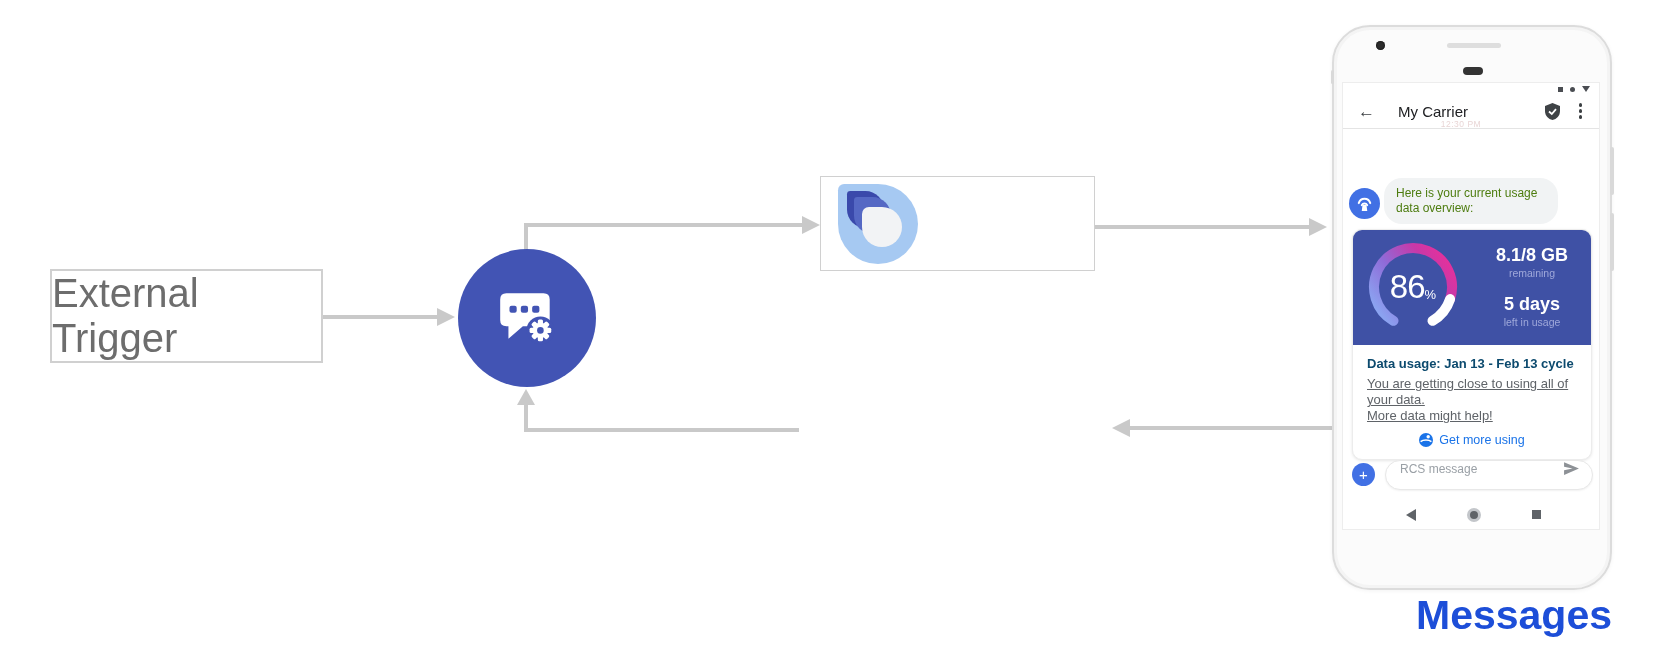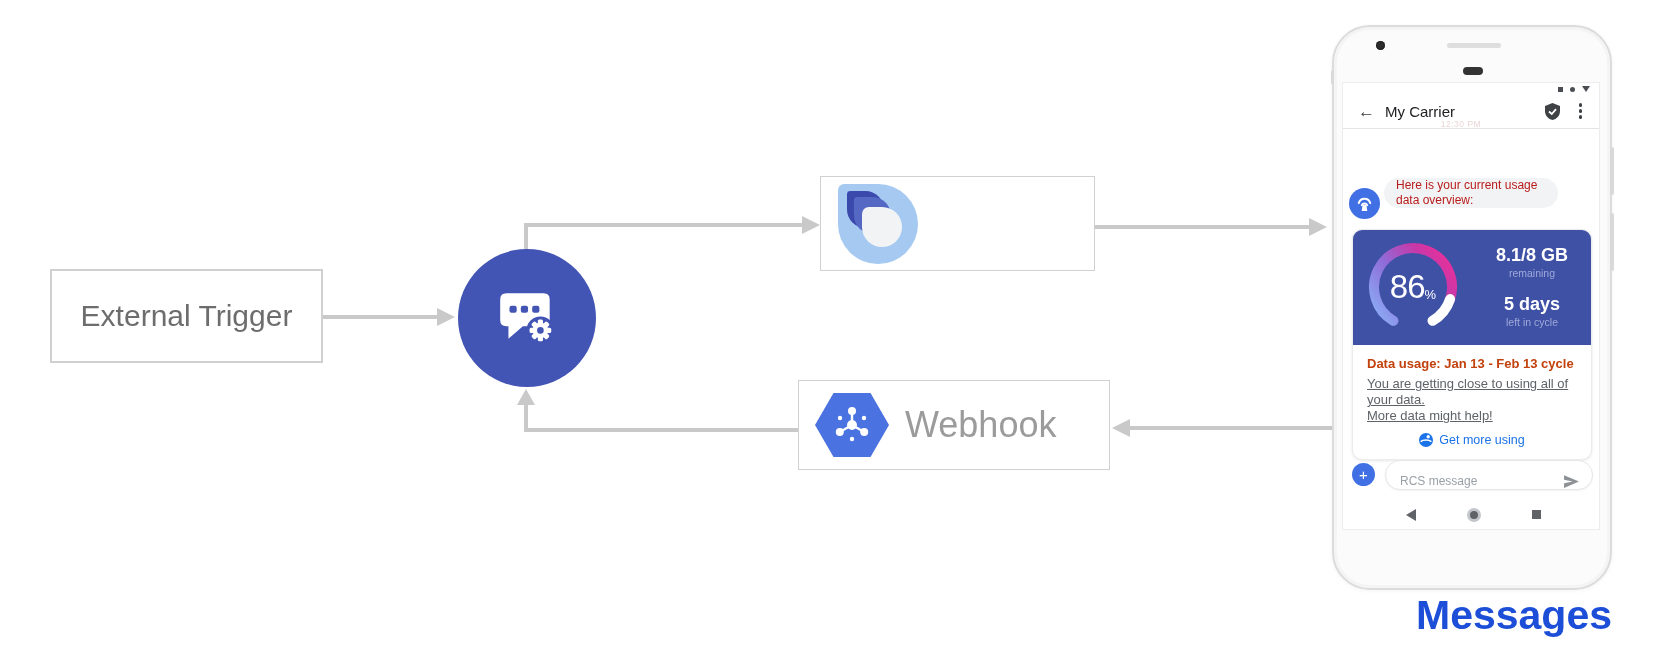--- a/index.html
+++ b/index.html
@@ -15,21 +15,21 @@
               border-bottom:9px solid transparent;border-right:18px solid #c9c9c9;}
   .arrow-up{position:absolute;width:0;height:0;border-left:9px solid transparent;
             border-right:9px solid transparent;border-bottom:16px solid #c9c9c9;}
 
   .diag-box{position:absolute;background:#fff;border:2px solid #d0d0d0;box-sizing:border-box;
             display:flex;align-items:center;}
   .diag-label{color:#6d6d6d;font-weight:300;}
 
   
   #ext-box{left:50px;top:269px;width:273px;height:94px;justify-content:center;}
-  #ext-box .diag-label{font-size:30px;}
+  #ext-box .diag-label{font-size:40px;}
 
   
   #agent-circle{position:absolute;left:458px;top:249px;width:138px;height:138px;border-radius:50%;
                 background:#4254b4;display:flex;align-items:center;justify-content:center;}
   #agent-label{position:absolute;left:403px;top:444px;width:185px;text-align:center;
                font-size:30px;color:#6d6d6d;font-weight:300;}
 
   
   #api-box{left:820px;top:176px;width:275px;height:95px;border-width:1.5px;}
   #api-box .diag-label{font-size:33px;color:#7a7a7a;margin-left:14px;}
@@ -67,62 +67,62 @@
   #status-row{position:absolute;top:3px;right:9px;display:flex;align-items:center;gap:7px;}
   .st-sq{width:5px;height:5px;background:#4a4d52;}
   .st-dot{width:5px;height:5px;border-radius:50%;background:#4a4d52;}
   .st-tri{width:0;height:0;border-left:4px solid transparent;border-right:4px solid transparent;
           border-top:6px solid #4a4d52;}
 
   
   #conv-header{position:absolute;top:13px;left:0;right:0;height:30px;display:flex;align-items:center;
                padding:0 15px;}
   #back-icon{font-size:17px;color:#3c4043;line-height:1;}
-  #conv-title{margin-left:10px;font-size:15px;color:#202124;}
+  #conv-title{margin-left:23px;font-size:15px;color:#202124;}
   #header-spacer{flex:1;}
   #menu-dots{display:flex;flex-direction:column;gap:2.5px;margin-left:17px;padding:2px;}
   #menu-dots i{width:3.5px;height:3.5px;border-radius:50%;background:#3c4043;}
   #faint-time{position:absolute;top:36px;left:0;right:20px;text-align:center;font-size:8.5px;
               color:rgba(205,160,160,.45);letter-spacing:.5px;}
   #header-divider{position:absolute;top:45px;left:0;right:0;height:1px;background:#e4e4e4;}
 
   
   #agent-avatar{position:absolute;left:6px;top:105px;width:31px;height:31px;border-radius:50%;
                 background:#4170e4;display:flex;align-items:center;justify-content:center;}
-  #bubble{position:absolute;left:41px;top:95px;width:150px;padding:0 12px;background:#f1f3f4;
-          border-radius:18px;font-size:12px;line-height:15px;color:#b91c1c;}
+  #bubble{position:absolute;left:41px;top:95px;width:150px;padding:8px 12px;background:#f1f3f4;
+          border-radius:18px;font-size:12px;line-height:15px;color:#4d7c0f;}
 
   
   #usage-card{position:absolute;left:9px;top:146px;width:240px;border-radius:10px;background:#fff;
               border:1px solid #ececec;box-shadow:0 1px 3px rgba(0,0,0,.10);box-sizing:border-box;
               overflow:hidden;}
   #card-blue{position:relative;height:115px;background:#3f51a5;}
   #gauge-wrap{position:absolute;left:12px;top:9px;width:96px;height:96px;}
   #gauge-text{position:absolute;left:12px;top:9px;width:96px;height:96px;display:flex;
               align-items:center;justify-content:center;color:#fff;}
   #gauge-text .pct{font-size:33px;font-weight:300;letter-spacing:-1px;}
   #gauge-text .unit{font-size:13px;margin-top:14px;}
   #card-stats{position:absolute;left:126px;top:15px;width:106px;text-align:center;color:#fff;}
   .stat-big{font-size:18px;font-weight:700;}
   .stat-sub{font-size:10.5px;color:#9fa8da;margin-top:1px;}
   .stat-gap{height:15px;}
   #card-body{padding:11px 14px 12px 14px;}
-  #card-title{font-size:13px;font-weight:700;color:#c2410c;}
+  #card-title{font-size:13px;font-weight:700;color:#0c4a6e;}
   .card-line{font-size:13px;color:#5f6368;line-height:16px;text-decoration:underline;}
   #card-line1{margin-top:5px;}
   #cta-row{margin-top:9px;display:flex;align-items:center;justify-content:center;gap:6px;cursor:pointer;}
   #cta-label{font-size:12.5px;font-weight:500;color:#1a73e8;}
 
   
   #plus-btn{position:absolute;left:9px;top:380px;width:23px;height:23px;border-radius:50%;
             background:#4170e4;color:#fff;display:flex;align-items:center;justify-content:center;
             font-size:15px;line-height:1;}
   #composer-pill{position:absolute;left:42px;top:377px;width:208px;height:30px;border-radius:15px;
                  background:#fff;border:1px solid #e8e8e8;box-sizing:border-box;
-                 box-shadow:0 1px 2px rgba(0,0,0,.06);display:flex;align-items:flex-end;padding:0 12px;}
+                 box-shadow:0 1px 2px rgba(0,0,0,.06);display:flex;align-items:flex-start;padding:0 12px;}
   #rcs-input{border:none;outline:none;flex:1;font-family:"Liberation Sans",sans-serif;
              font-size:12px;color:#3c4043;background:transparent;min-width:0;}
   #rcs-input::placeholder{color:#9aa0a6;}
 
   
   #nav-back{position:absolute;left:63px;top:426px;width:0;height:0;border-top:6px solid transparent;
             border-bottom:6px solid transparent;border-right:10px solid #5f6368;}
   #nav-home{position:absolute;left:124px;top:425px;width:8px;height:8px;border-radius:50%;
             background:#5f6368;border:3px solid #c3c6ca;}
   #nav-recents{position:absolute;left:189px;top:427px;width:9px;height:9px;background:#5f6368;}
@@ -176,40 +176,20 @@
 
   <div class="diag-box" id="api-box">
     <div class="rbm-logo">
       <div class="l1"></div>
         <div class="l2"></div>
         <div class="l3"></div>
         <div class="l4"></div>
     </div>
   </div>
 
-  <div class="diag-box" id="webhook-box">
-    <svg width="74" height="64" viewBox="0 0 74 64" style="margin-left:16px;flex:0 0 auto;">
-      <polygon points="18.5,0 55.5,0 74,32 55.5,64 18.5,64 0,32" fill="#4a72e0"></polygon>
-      <g stroke="#ffffff" stroke-width="2.4">
-        <line x1="37" y1="32" x2="37" y2="19"></line>
-        <line x1="37" y1="32" x2="25.7" y2="38.5"></line>
-        <line x1="37" y1="32" x2="48.3" y2="38.5"></line>
-      </g>
-      <g fill="#ffffff">
-        <circle cx="37" cy="32" r="5"></circle>
-        <circle cx="37" cy="18" r="4"></circle>
-        <circle cx="24.8" cy="39" r="4"></circle>
-        <circle cx="49.2" cy="39" r="4"></circle>
-        <circle cx="25" cy="25" r="2.2"></circle>
-        <circle cx="49" cy="25" r="2.2"></circle>
-        <circle cx="37" cy="46" r="2.2"></circle>
-      </g>
-    </svg>
-    <span class="diag-label">Webhook</span>
-  </div>
 
   <div id="phone">
     <div class="cam-dot"></div>
     <div class="speaker"></div>
     <div class="earpiece"></div>
     <div class="btn-side" id="btn-power"></div>
     <div class="btn-side" id="btn-vol"></div>
     <div class="btn-side" id="sim-nub"></div>
 
     <div id="screen">
@@ -262,21 +242,21 @@
           </svg>
           <div id="gauge-text">
             <span class="pct">86</span>
               <span class="unit">%</span>
           </div>
           <div id="card-stats">
             <div class="stat-big">8.1/8 GB</div>
             <div class="stat-sub">remaining</div>
             <div class="stat-gap"></div>
             <div class="stat-big">5 days</div>
-            <div class="stat-sub">left in cycle</div>
+            <div class="stat-sub">left in usage</div>
           </div>
         </div>
         <div id="card-body">
           <div id="card-title">Data usage: Jan 13 - Feb 13 cycle</div>
           <div class="card-line" id="card-line1">You are getting close to using all of your data.</div>
           <div class="card-line">More data might help!</div>
           <div id="cta-row">
             <svg width="14" height="14" viewBox="0 0 14 14">
               <circle cx="7" cy="7" r="7" fill="#1a73e8"></circle>
               <path d="M1.6 8.6 C4.2 6.4 9.8 6.4 12.4 8.6" stroke="#ffffff" stroke-width="1.6" fill="none"></path>

